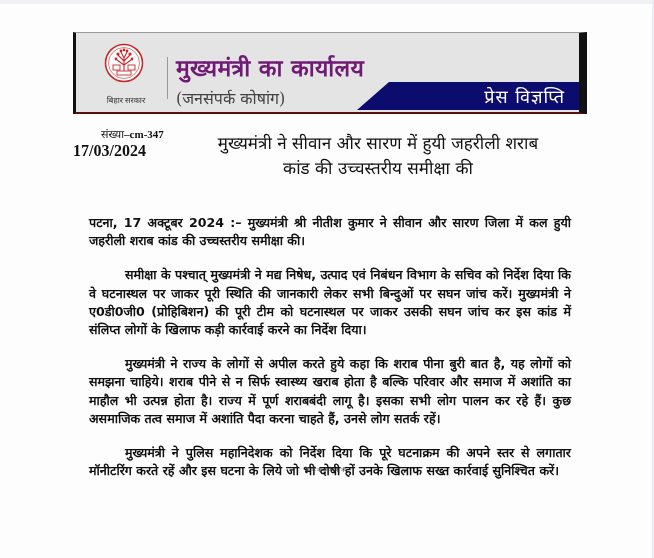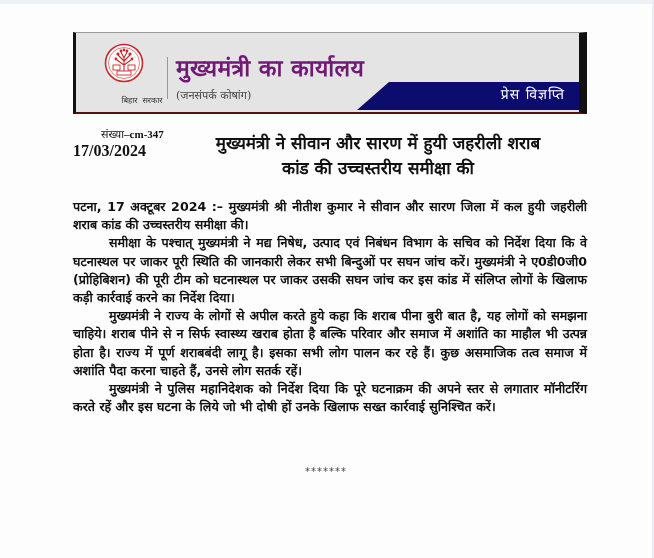--- a/index.html
+++ b/index.html
@@ -44,63 +44,63 @@
       left: 22px; top: 8px;
       width: 56px; height: 72px;
     }
     .logo-circle {
       position: absolute;
       left: 6px; top: 2px;
       width: 40px; height: 40px;
     }
     .logo-caption {
       position: absolute;
-      left: 16px; top: 53px;
+      left: 0; top: 53px;
       width: 56px;
       font-size: 8px;
       text-align: center;
       color: #333;
-      font-family: Liberation Mono, monospace;
+      font-family: Liberation Serif, serif;
       white-space: nowrap;
     }
     .banner-divider {
       position: absolute;
       left: 91px; top: 24px;
       width: 1px; height: 42px;
       background: #999;
     }
     .office-title {
       position: absolute;
       left: 100px; top: 18px;
       font-size: 23px;
       font-weight: bold;
       color: #701a75;
       white-space: nowrap;
       letter-spacing: 0.3px;
     }
     .office-sub {
       position: absolute;
       left: 100px; top: 54px;
-      font-size: 11px;
+      font-size: 16px;
       color: #444;
       white-space: nowrap;
       font-family: "DejaVu Serif", serif;
     }
     .press-tag {
       position: absolute;
       left: 281px; top: 49px;
       width: 222px; height: 28px;
       background: #0c0c6e;
       clip-path: polygon(32px 0, 100% 0, 100% 100%, 0 100%);
     }
     .press-tag-text {
       position: absolute;
       right: 14px; top: 2px;
       color: #fff;
-      font-size: 14px;
+      font-size: 18px;
       letter-spacing: 1px;
       white-space: nowrap;
     }
     
     .ref-no {
       position: absolute;
       left: 73px; top: 126px;
       font-size: 11px;
       font-family: "Liberation Serif", "DejaVu Serif", serif;
       white-space: nowrap;
@@ -115,39 +115,39 @@
       font-size: 16px;
       font-weight: bold;
       font-family: "Liberation Serif", "DejaVu Serif", serif;
       white-space: nowrap;
     }
     .headline {
       position: absolute;
       left: 168px; top: 131px;
       width: 420px;
       font-size: 17px;
-      font-weight: bold;
+      font-weight: normal;
       line-height: 25px;
       text-align: center;
       white-space: nowrap;
     }
     .headline div { text-align: center; }
     
     .body-text {
       position: absolute;
       left: 73px; top: 198px;
       width: 514px;
       font-size: 12.6px;
       font-weight: bold;
       line-height: 18.2px;
       text-align: justify;
       color: #111;
     }
     .body-text p {
-      margin: 0;
+      margin: 16px;
       text-align: justify;
     }
     .body-text p.indent {
       text-indent: 36px;
     }
     .separator {
       position: absolute;
       left: 0; top: 466px;
       width: 654px;
       text-align: center;

